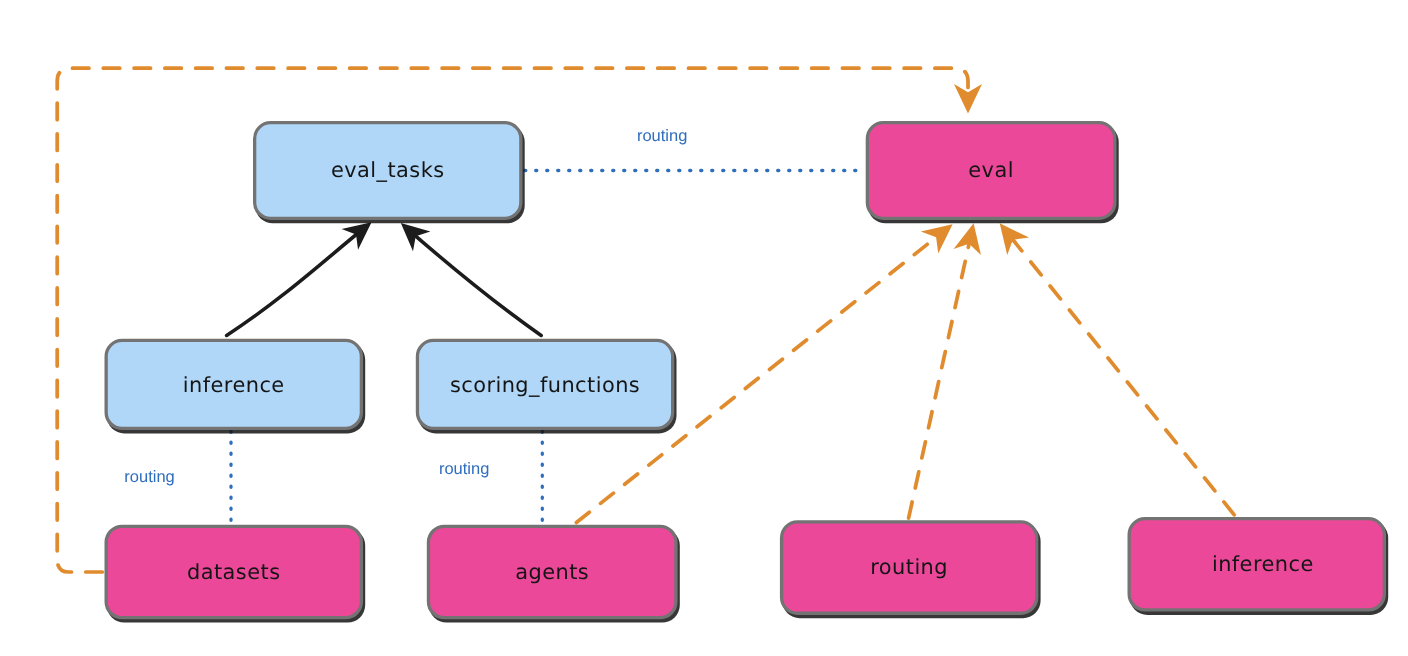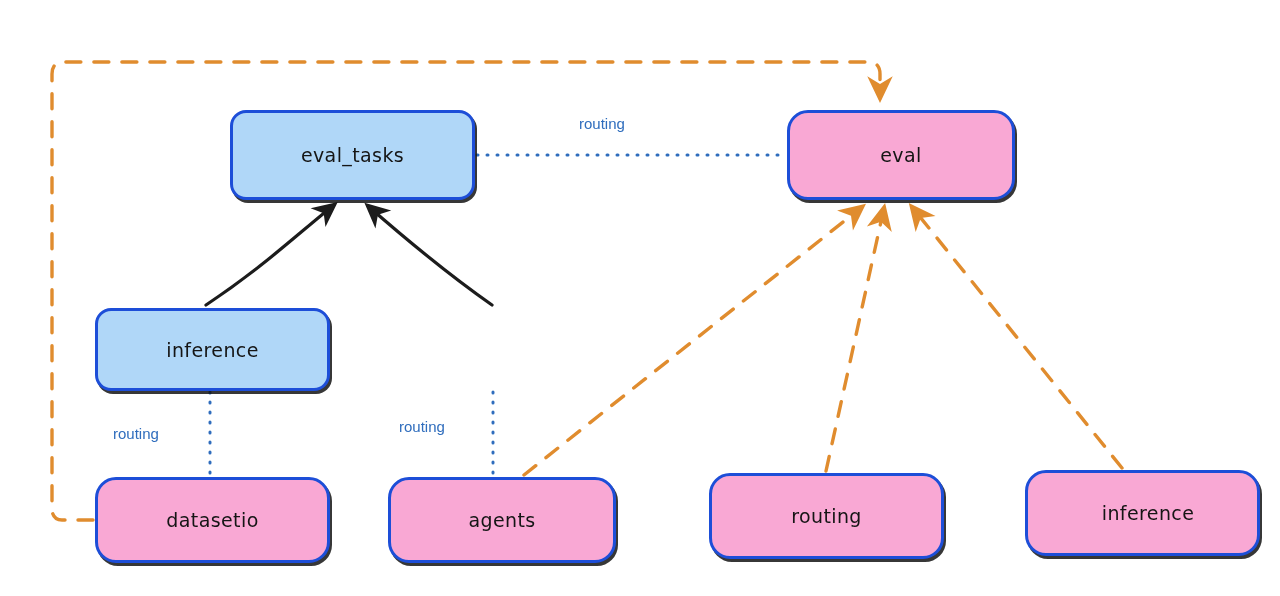--- a/index.html
+++ b/index.html
@@ -23,35 +23,35 @@
     top: 0;
     width: 1280px;
     height: 596px;
   }
   .node {
     position: absolute;
     box-sizing: border-box;
     display: flex;
     align-items: center;
     justify-content: center;
-    border: 3px solid #1d4ed8;
+    border: 3px solid #737373;
     border-radius: 16px;
     box-shadow: 2px 3px 0 rgba(20,20,20,0.85);
     z-index: 3;
   }
   .node-label {
     font-family: "DejaVu Sans", sans-serif;
     font-size: 19px;
     color: #151515;
     letter-spacing: 0.4px;
     white-space: nowrap;
     user-select: none;
   }
   .node.blue  { background: #b0d7f8; }
-  .node.green { background: #f9a8d4; border-radius: 21px; }
+  .node.green { background: #ec4899; }
 
   .edge-label {
     position: absolute;
     font-family: Liberation Sans, sans-serif;
     font-size: 15px;
     color: #2f6dbd;
     background: #ffffff;
     padding: 0 3px;
     white-space: nowrap;
     z-index: 4;
@@ -97,23 +97,26 @@
   </div>
 
   <div class="node green" style="left:787px; top:110px; width:228px; height:90px;">
     <span class="node-label">eval</span>
   </div>
 
   <div class="node blue" style="left:95px; top:308px; width:235px; height:83px;">
     <span class="node-label">inference</span>
   </div>
 
+  <div class="node blue" style="left:378px; top:308px; width:235px; height:83px;">
+    <span class="node-label">scoring_functions</span>
+  </div>
 
   <div class="node green" style="left:95px; top:477px; width:235px; height:86px;">
-    <span class="node-label">datasetio</span>
+    <span class="node-label">datasets</span>
   </div>
 
   <div class="node green" style="left:388px; top:477px; width:228px; height:86px;">
     <span class="node-label">agents</span>
   </div>
 
   <div class="node green" style="left:709px; top:473px; width:235px; height:86px;">
     <span class="node-label">routing</span>
   </div>
 

